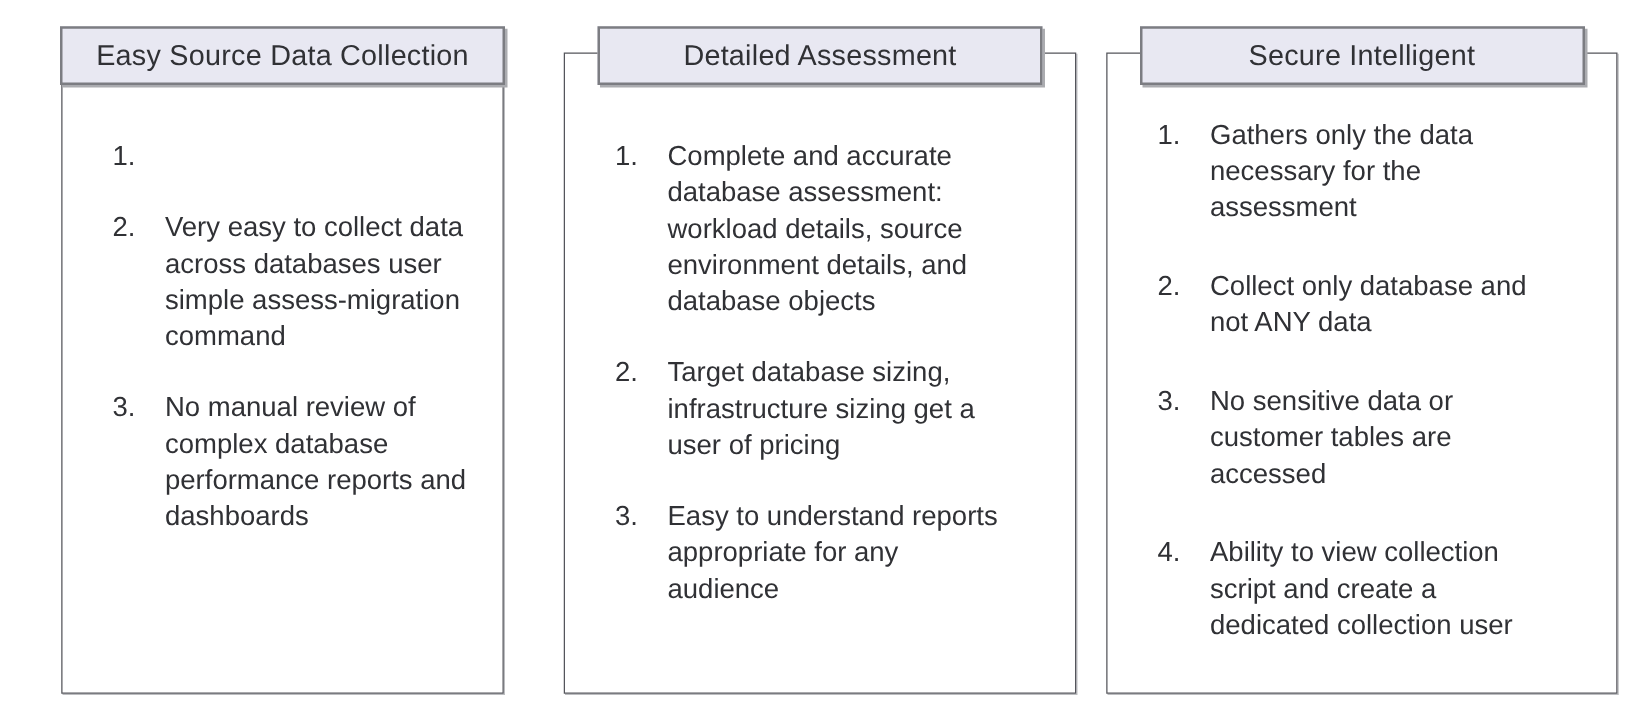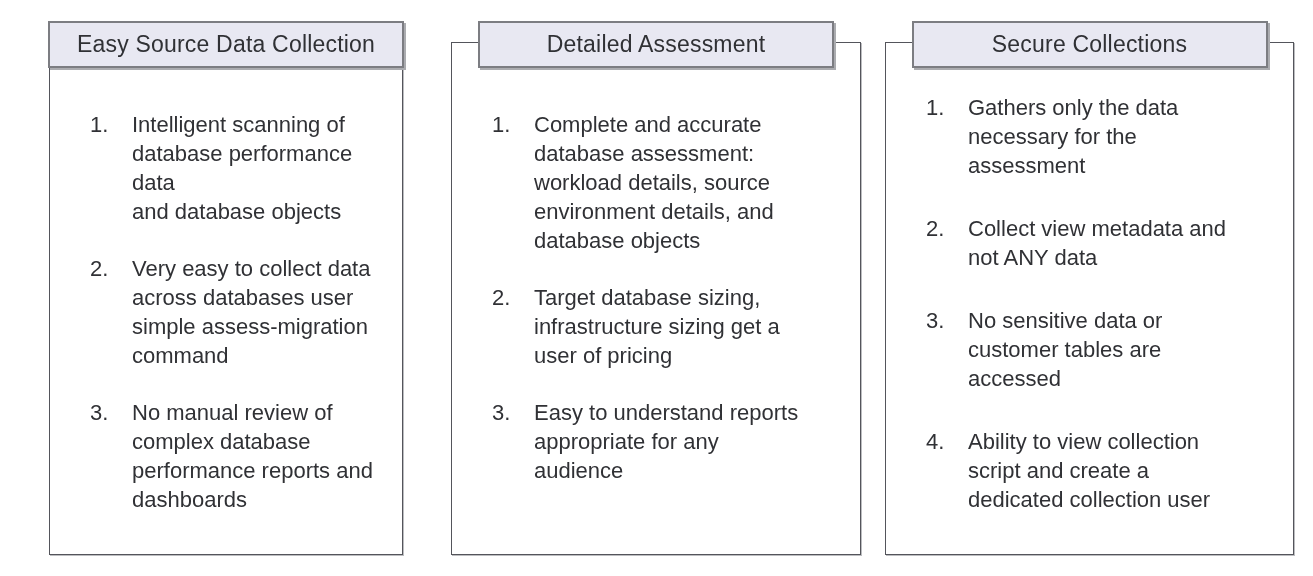--- a/index.html
+++ b/index.html
@@ -67,23 +67,20 @@
 <div class="slide">
 
   <section class="panel panel-1">
     <div class="box"></div>
     <div class="title-tab">
       <span>Easy Source Data Collection</span>
     </div>
     <div class="list">
       <div class="item">
         <span class="num">1.</span>
-        <span class="txt">Intelligent scanning of
-database performance data
-and database objects</span>
       </div>
       <div class="item">
         <span class="num">2.</span>
         <span class="txt">Very easy to collect data
 across databases user
 simple assess-migration
 command</span>
       </div>
       <div class="item">
         <span class="num">3.</span>
@@ -120,32 +117,32 @@
         <span class="txt">Easy to understand reports
 appropriate for any
 audience</span>
       </div>
     </div>
   </section>
 
   <section class="panel panel-3">
     <div class="box"></div>
     <div class="title-tab">
-      <span>Secure Collections</span>
+      <span>Secure Intelligent</span>
     </div>
     <div class="list">
       <div class="item">
         <span class="num">1.</span>
         <span class="txt">Gathers only the data
 necessary for the
 assessment</span>
       </div>
       <div class="item">
         <span class="num">2.</span>
-        <span class="txt">Collect view metadata and
+        <span class="txt">Collect only database and
 not ANY data</span>
       </div>
       <div class="item">
         <span class="num">3.</span>
         <span class="txt">No sensitive data or
 customer tables are
 accessed</span>
       </div>
       <div class="item">
         <span class="num">4.</span>

